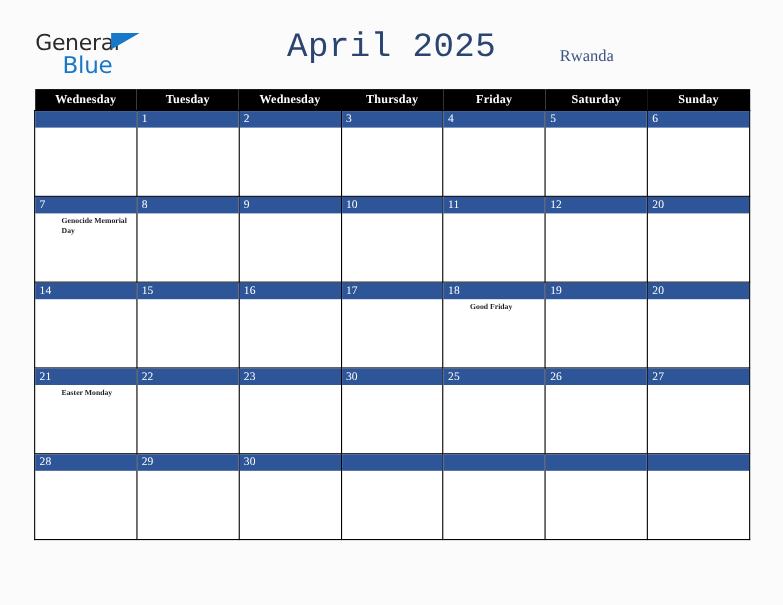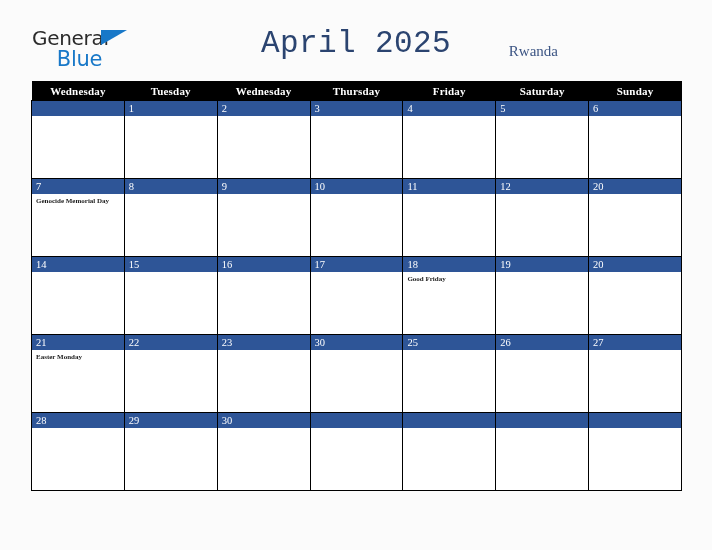--- a/index.html
+++ b/index.html
@@ -138,20 +138,21 @@
     padding: 3px 3px 0 4px;
   }
   .event {
     font-family: "Liberation Serif", serif;
     font-size: 7px;
     font-weight: bold;
     line-height: 9px;
     color: #1c1c1c;
     margin-bottom: 2px;
     word-wrap: break-word;
+    margin-left: 20px;
   }
 </style>
 </head>
 <body>
 
 <div class="page-header">
 
   <div class="brand">
     <span class="brand-line1">General</span>
     <span class="brand-triangle"></span>

